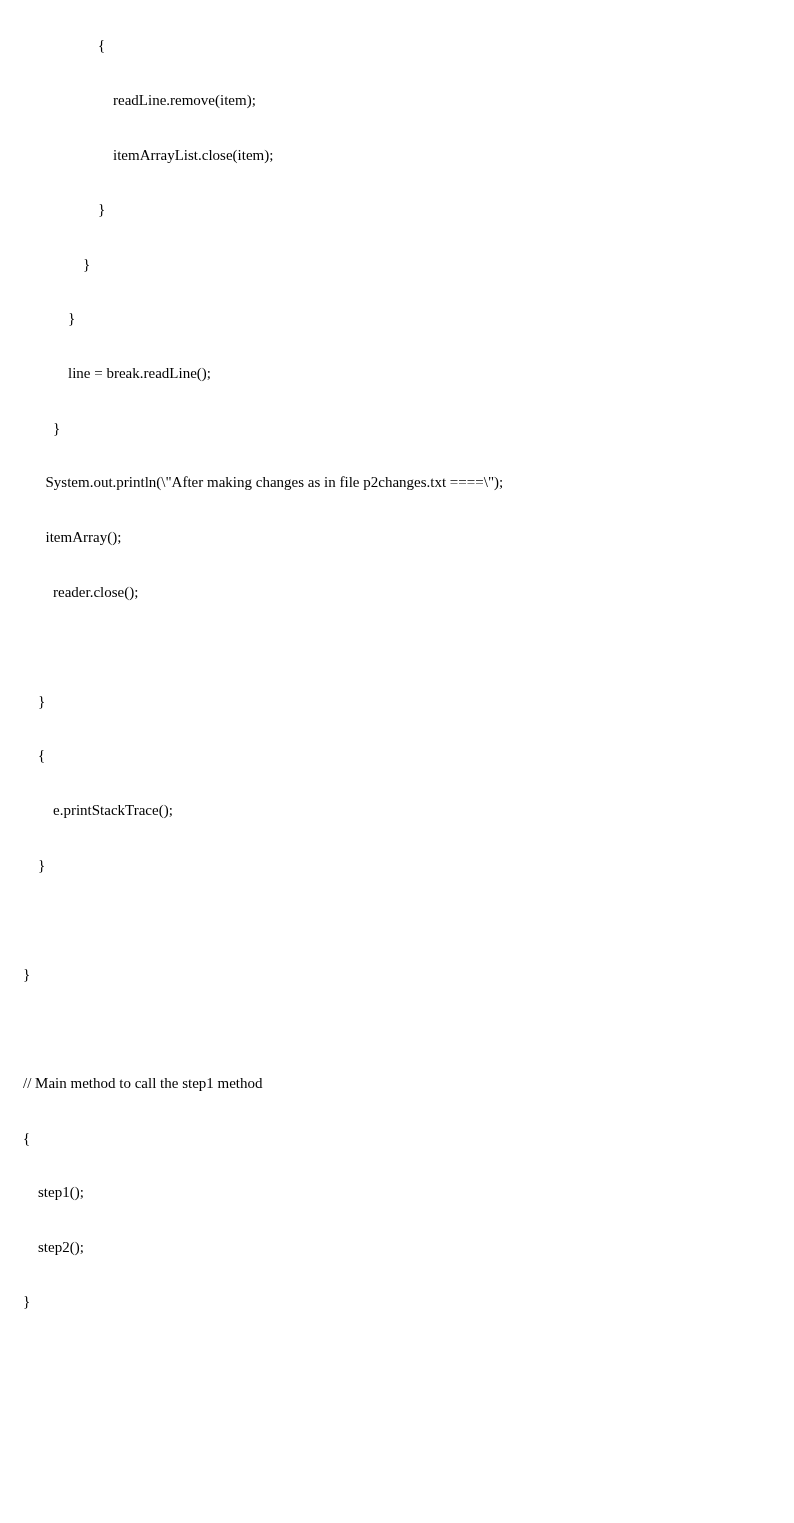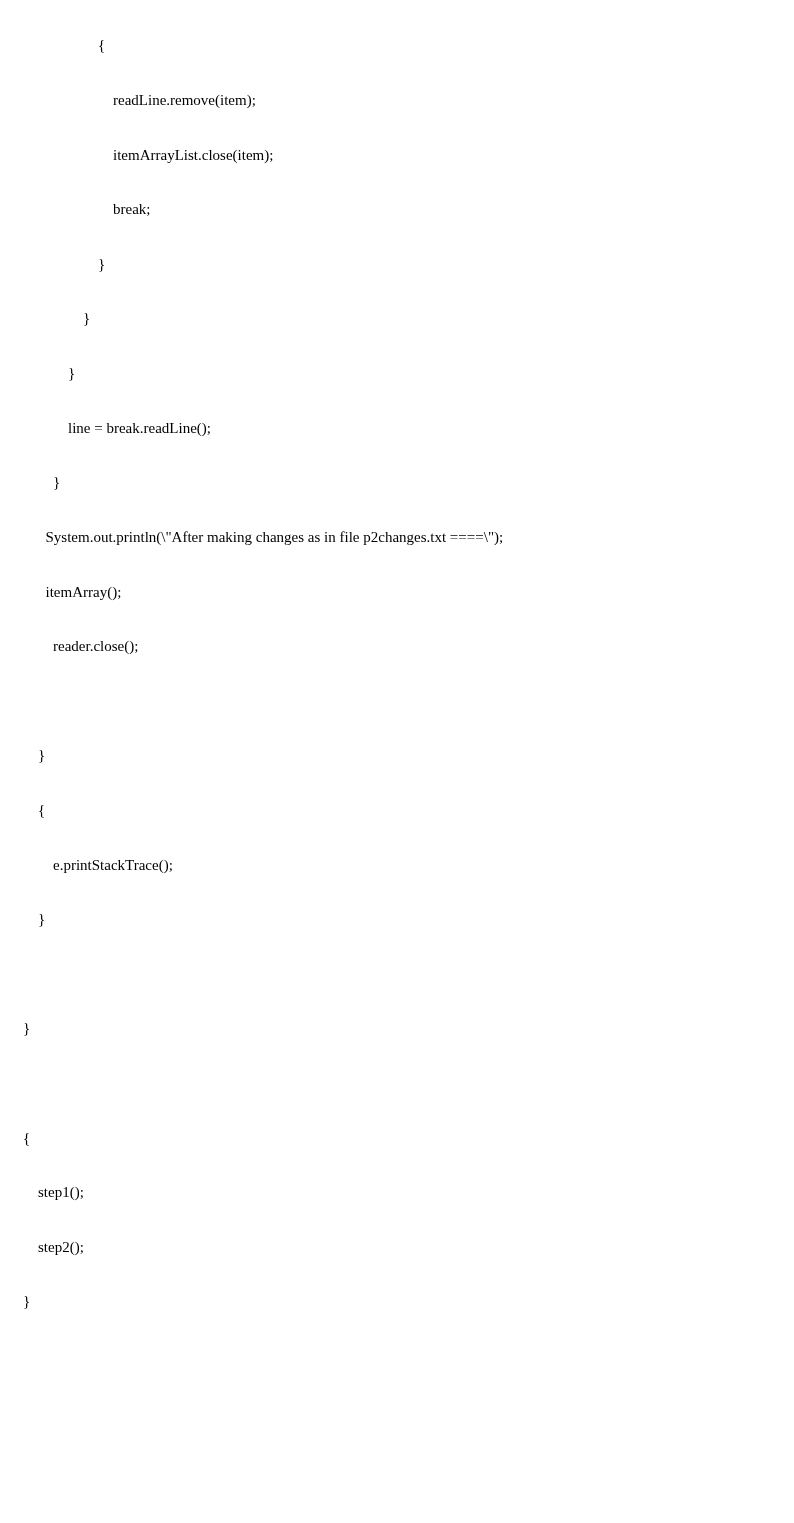--- a/index.html
+++ b/index.html
@@ -40,37 +40,37 @@
 </style>
 </head>
 <body>
 
 <div class="page">
 
   <div class="code-block">
     <span class="ln">                        {</span>
     <span class="ln">                            readLine.remove(item);</span>
     <span class="ln">                            itemArrayList.close(item);</span>
-    <span class="ln">                            break;</span>
     <span class="ln">                        }</span>
     <span class="ln">                    }</span>
     <span class="ln">                }</span>
     <span class="ln">                line = break.readLine();</span>
     <span class="ln">            }</span>
     <span class="ln">          System.out.println(\"After making changes as in file p2changes.txt ====\");</span>
     <span class="ln">          itemArray();</span>
     <span class="ln">            reader.close();</span>
     <span class="ln blank-line"></span>
     <span class="ln">        }</span>
     <span class="ln">        {</span>
     <span class="ln">            e.printStackTrace();</span>
     <span class="ln">        }</span>
     <span class="ln blank-line"></span>
     <span class="ln">    }</span>
     <span class="ln blank-line"></span>
+    <span class="ln">    // Main method to call the step1 method</span>
     <span class="ln">    {</span>
     <span class="ln">        step1();</span>
     <span class="ln">        step2();</span>
     <span class="ln">    }</span>
     <span class="ln blank-line"></span>
     
   </div>
 
 </div>
 

